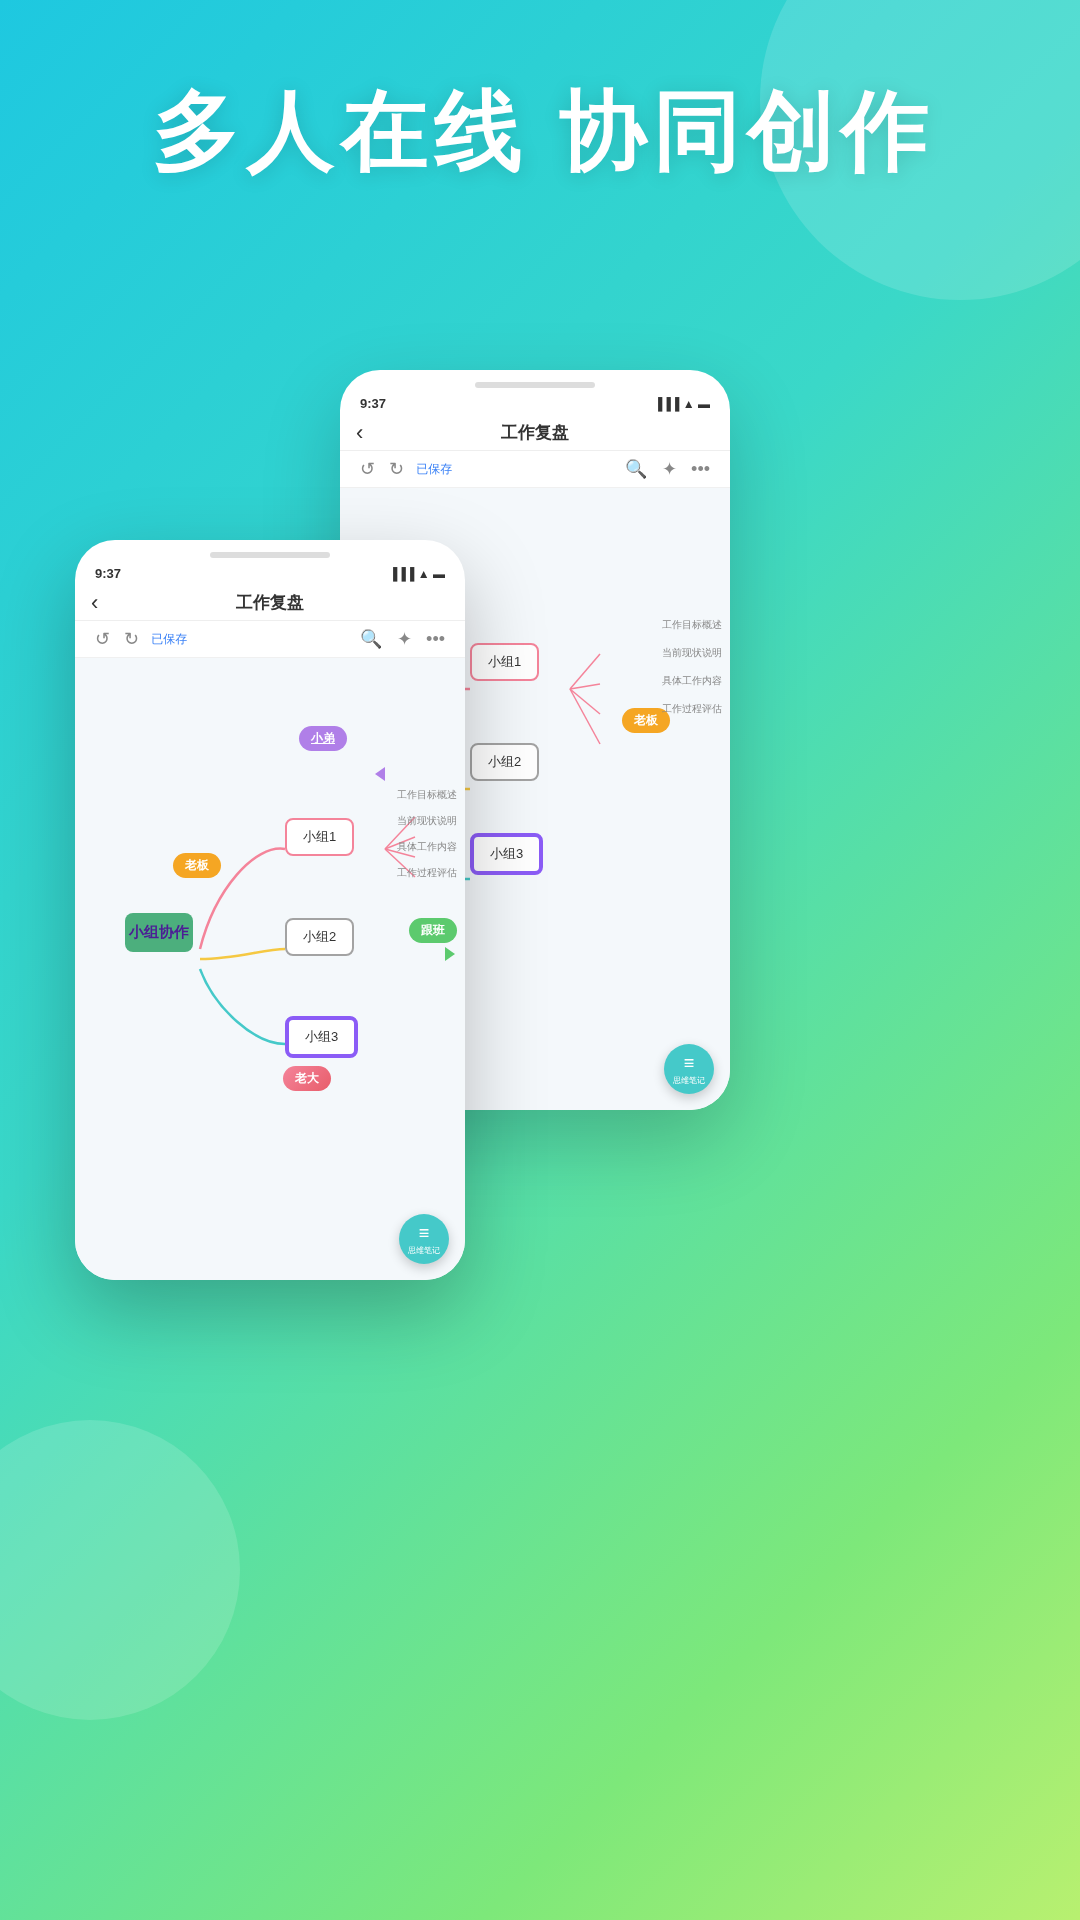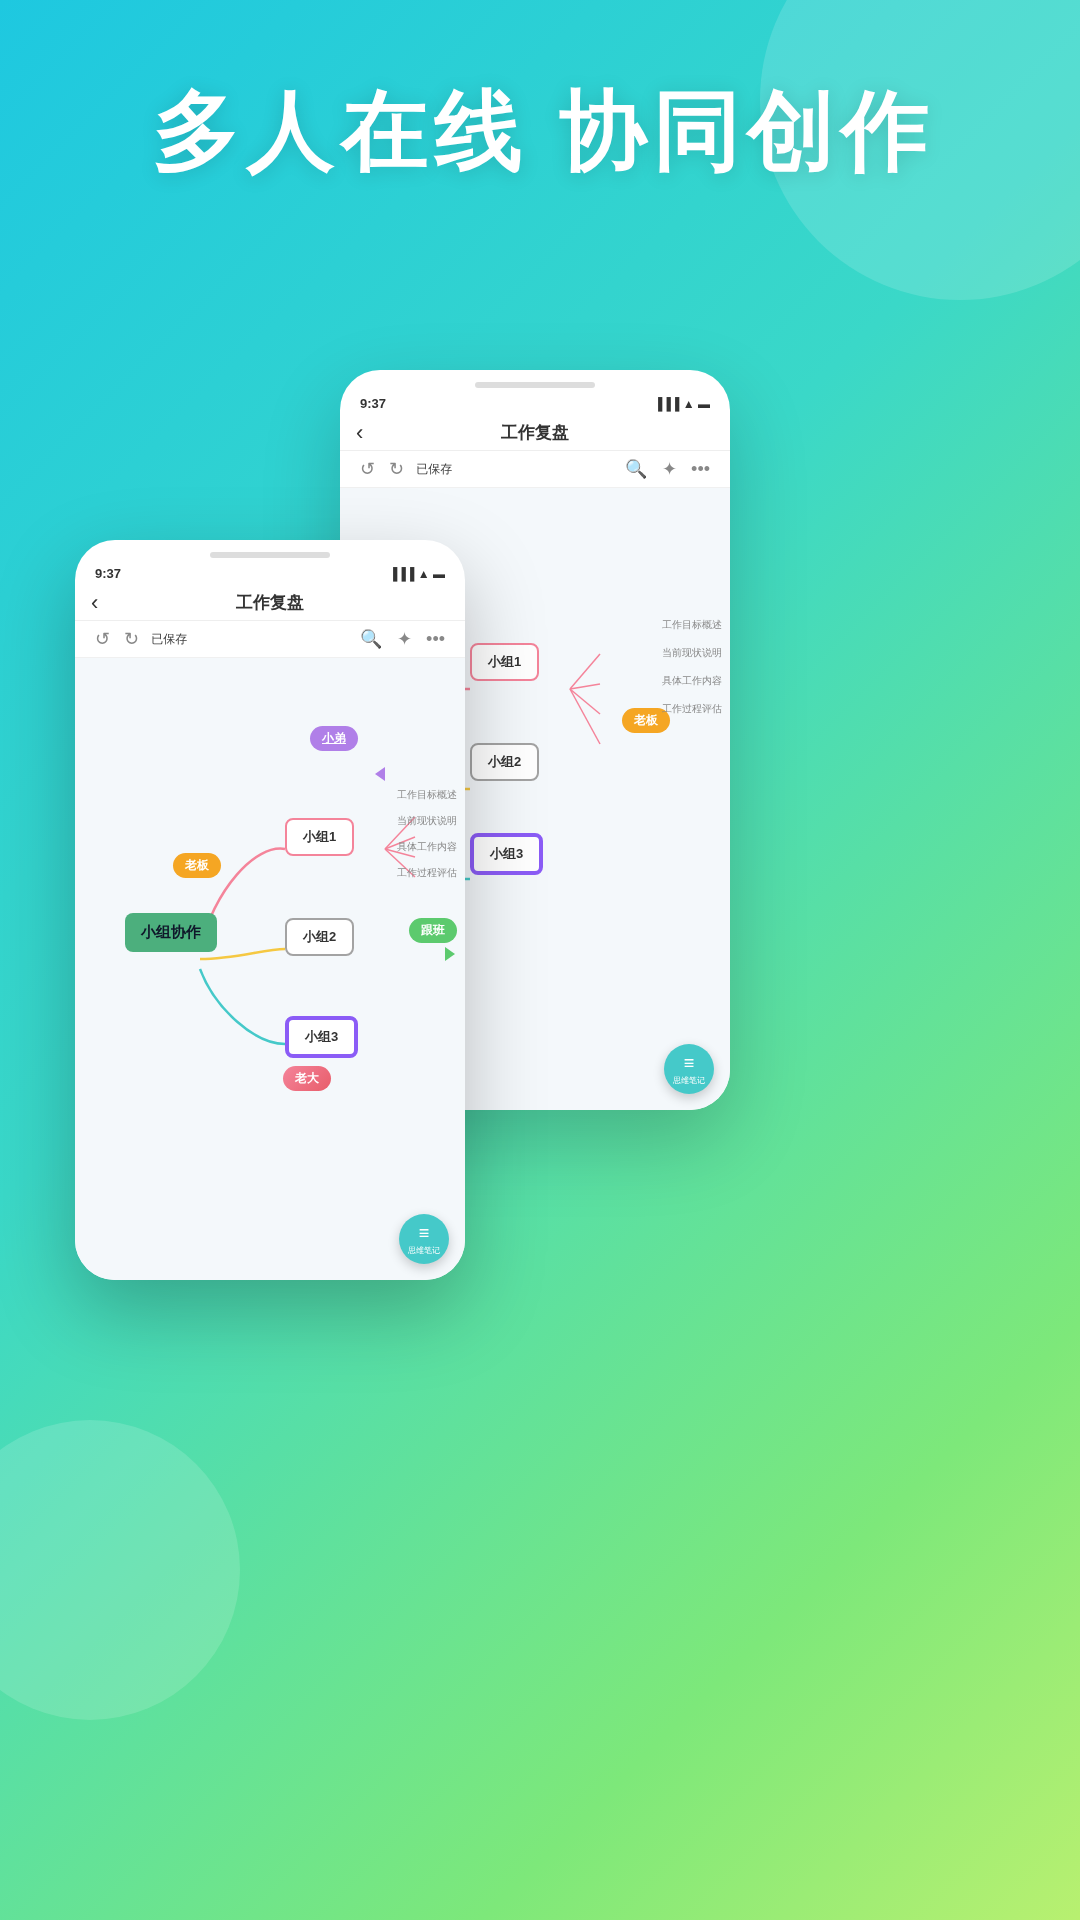--- a/index.html
+++ b/index.html
@@ -105,46 +105,46 @@
     }
 
     .action-btn {
       font-size: 18px;
       color: #888;
       padding: 2px 4px;
     }
 
     .action-saved {
       font-size: 12px;
-      color: #404040;
+      color: #3b82f6;
       margin-left: 2px;
     }
 
     .action-spacer { flex: 1; }
 
     
     .node-center {
       position: absolute;
       background: #4caf7d;
-      color: #0f172a;
+      color: #4c1d95;
       font-weight: 700;
       border-radius: 8px;
-      padding: 10px 16px;
+      padding: 10px 4px;
       font-size: 15px;
       white-space: nowrap;
     }
 
     .node-box {
       position: absolute;
       background: white;
       border-radius: 8px;
       padding: 8px 16px;
       font-size: 13px;
       color: #333;
-      font-weight: 700;
+      font-weight: 400;
       white-space: nowrap;
     }
 
     .node-box-pink { border: 2px solid #f4849a; }
     .node-box-yellow { border: 2px solid #a3a3a3; }
     .node-box-teal { border: 4px solid #8b5cf6; }
 
     .node-label {
       position: absolute;
       border-radius: 20px;
@@ -320,21 +320,21 @@
         <line x1="310" y1="180" x2="340" y2="148" stroke="#f4849a" stroke-width="1.5"></line>
         <line x1="310" y1="180" x2="340" y2="168" stroke="#f4849a" stroke-width="1.5"></line>
         <line x1="310" y1="180" x2="340" y2="188" stroke="#f4849a" stroke-width="1.5"></line>
         <line x1="310" y1="180" x2="340" y2="208" stroke="#f4849a" stroke-width="1.5"></line>
 
         <polygon points="300,105 310,98 310,112" fill="#b07fe8"></polygon>
 
         <polygon points="380,285 370,278 370,292" fill="#5cca6e"></polygon>
       </svg>
 
-      <div class="node-label node-label-purple" style="left:235px;top:68px;text-decoration:underline;">
+      <div class="node-label node-label-purple" style="left:224px;top:68px;text-decoration:underline;">
         <span>小弟</span>
       </div>
 
       <div class="node-label node-label-orange" style="left:98px;top:195px;">
         <span>老板</span>
       </div>
 
       <div class="node-center" style="left:50px;top:255px;">
         <span>小组协作</span>
       </div>

